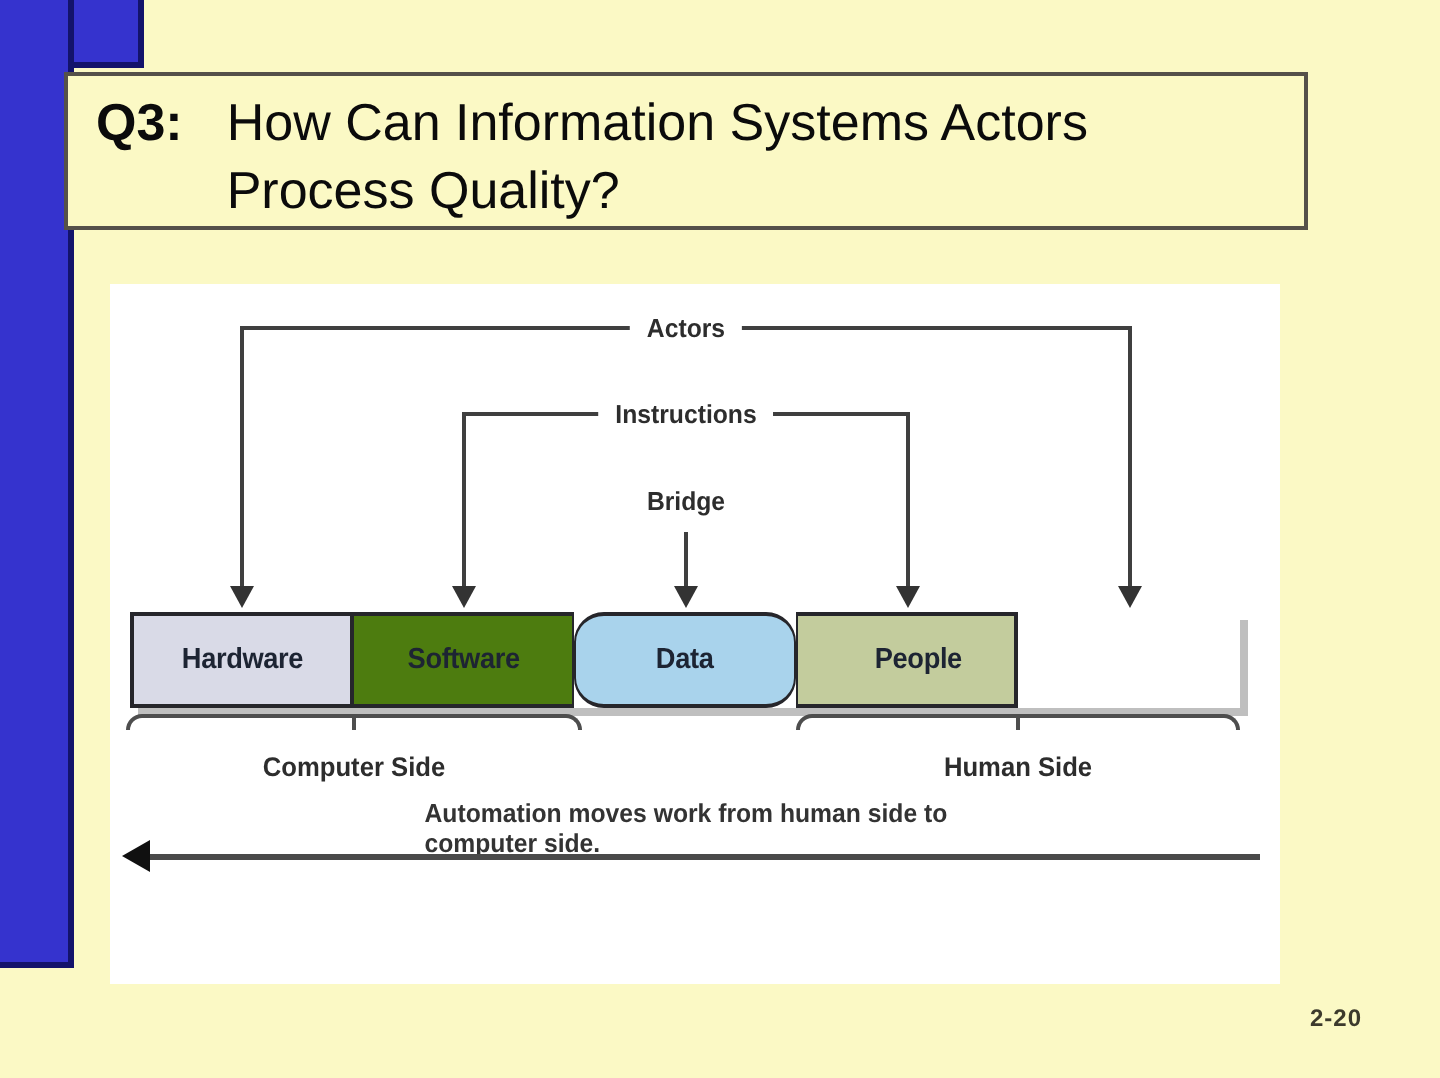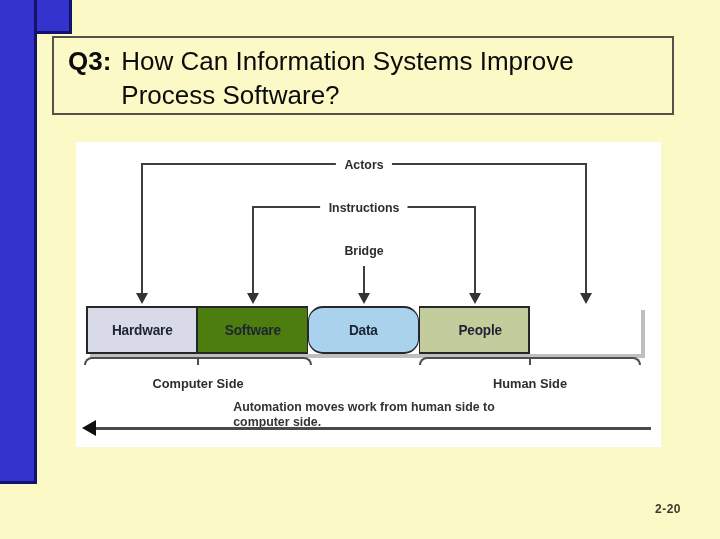--- a/index.html
+++ b/index.html
@@ -17,32 +17,32 @@
     box-sizing:border-box;
   }
   #blue-bar {
     left:0; top:0; width:37px; height:484px; background:#3533CE;
     border-right:3px solid #13136B; border-bottom:3px solid #13136B;
     box-sizing:border-box;
   }
 
   
   #title-box {
-    left:52px; top:36px; width:622px; height:79px;
+    left:32px; top:36px; width:622px; height:79px;
     border:2px solid #55514A; background:#FBF9C5; box-sizing:border-box;
-    display:grid; grid-template-columns:auto 1fr; column-gap:10px;
+    display:grid; grid-template-columns:auto 1fr; column-gap:22px;
     padding:7px 6px 0 14px;
     font-size:26px; line-height:1.25; color:#0B0B0B;
   }
   .title-q { font-weight:700; grid-column:1; grid-row:1; }
   .t-line1 { grid-column:2; grid-row:1; }
   .t-line2 { grid-column:2; grid-row:2; }
 
   
-  #panel { left:76px; top:142px; width:585px; height:305px; background:#FFFFFF; }
+  #panel { left:55px; top:142px; width:585px; height:350px; background:#FFFFFF; }
 
   .line-h { background:#3F3F3F; height:2px; }
   .line-v { background:#3F3F3F; width:2px; }
 
   .dlabel {
     font-weight:600; font-size:13px; color:#2D2D2D; white-space:nowrap;
   }
   .bracket-label {
     position:absolute; left:50%; top:50%;
     transform:translate(-50%,-50%) scaleX(.95);
@@ -96,22 +96,22 @@
   }
 </style>
 </head>
 <body>
 
 <div class="abs" id="blue-top"></div>
 <div class="abs" id="blue-bar"></div>
 
 <div class="abs" id="title-box">
   <span class="title-q">Q3:</span>
-  <span class="t-line1">How Can Information Systems Improve</span>
-  <span class="t-line2">Process Software?</span>
+  <span class="t-line1">How Can Information Systems Actors</span>
+  <span class="t-line2">Process Quality?</span>
 </div>
 
 <div class="abs" id="panel">
 
   <div class="abs line-h" style="left:66px; top:21px; width:444px;">
     <span class="dlabel bracket-label">Actors</span>
   </div>
 
   <div class="abs line-h" style="left:177px; top:64px; width:222px;">
     <span class="dlabel bracket-label">Instructions</span>

